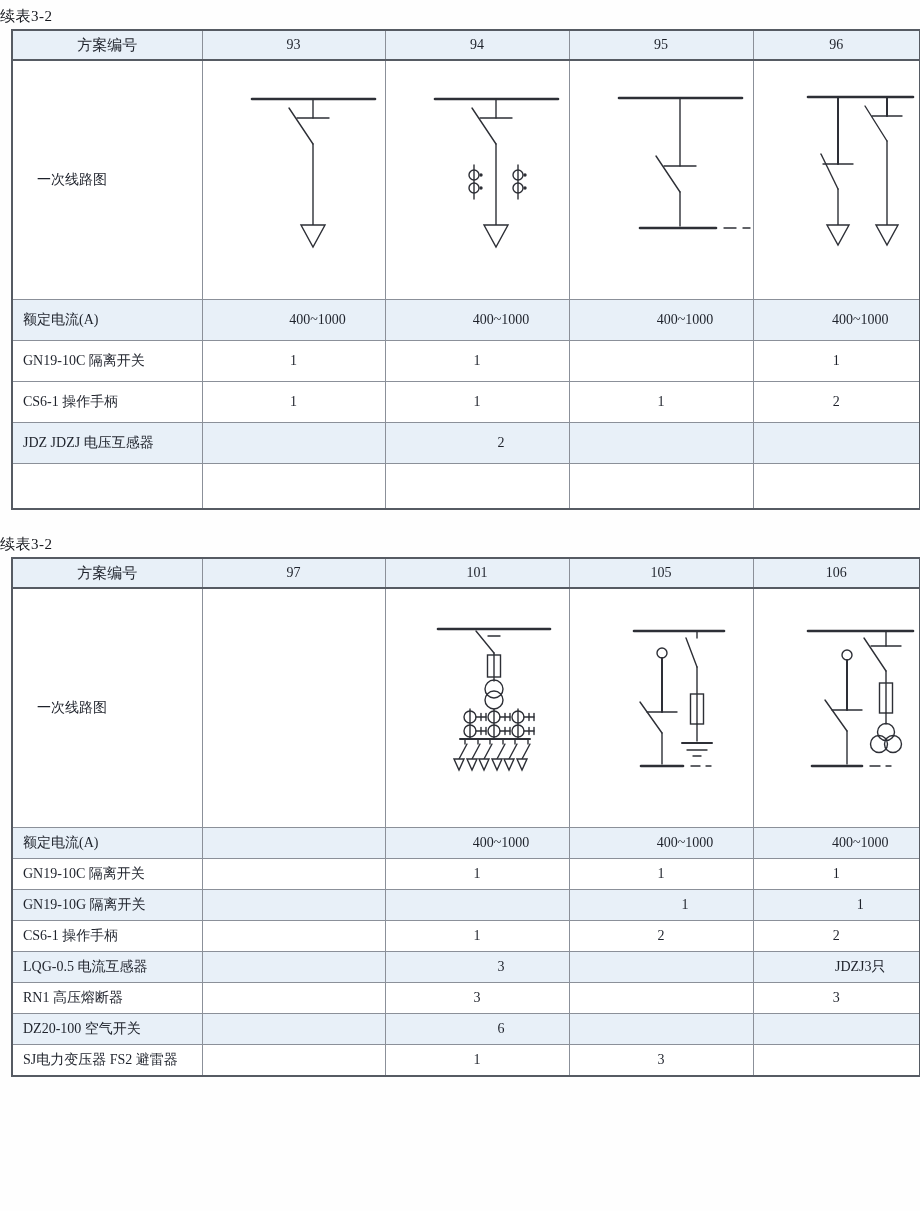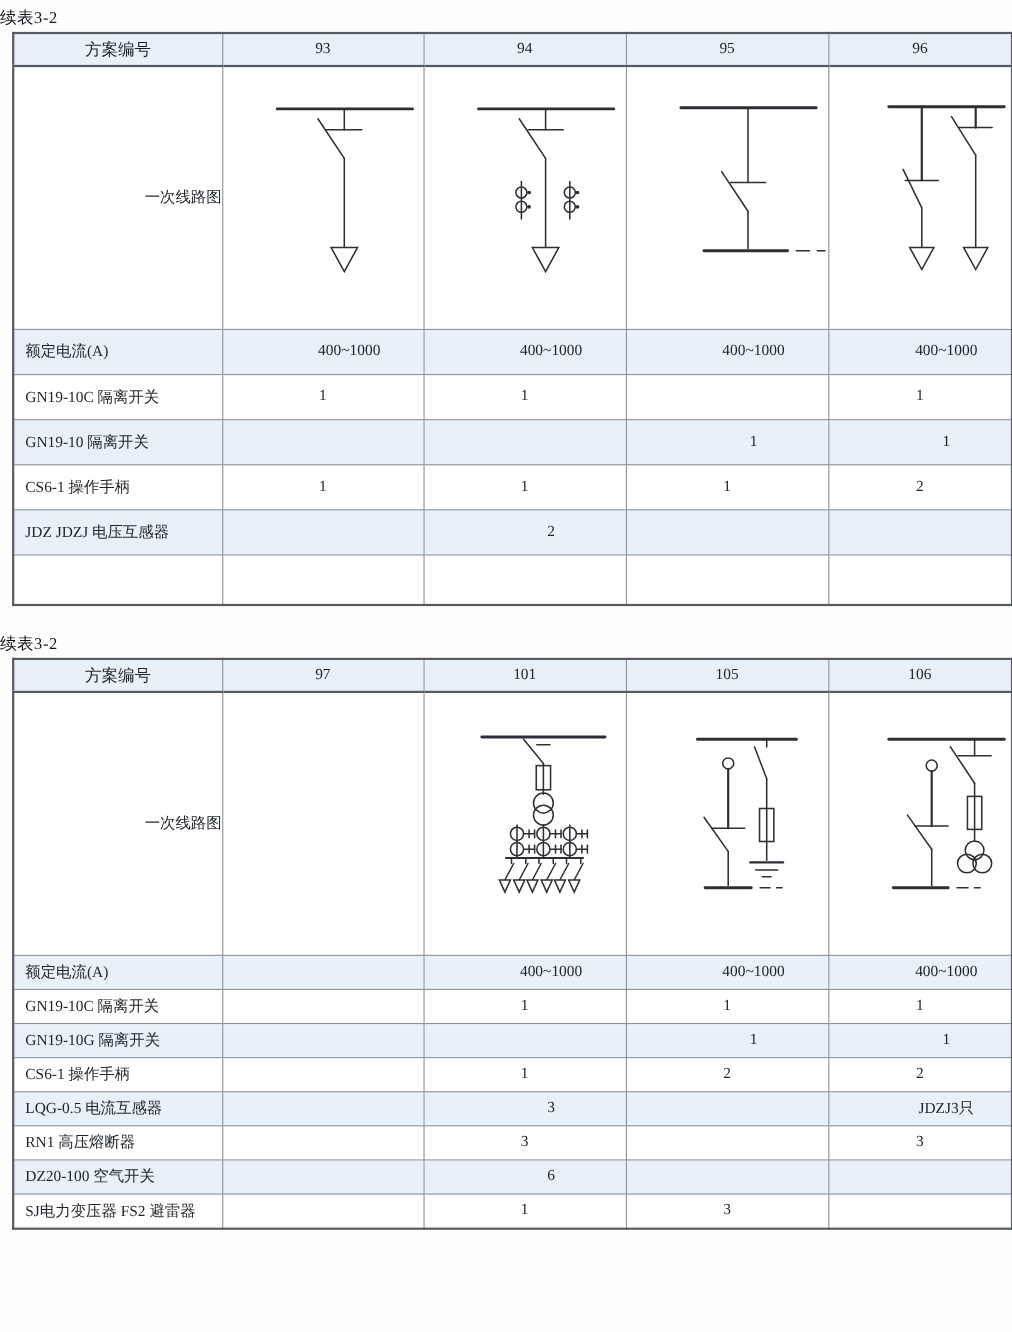--- a/index.html
+++ b/index.html
@@ -17,21 +17,21 @@
     border-collapse:collapse; table-layout:fixed; margin-left:11px; width:908px;
     border:2px solid #565b63; background:#ffffff;
   }
   table.sch td {
     border:1px solid #8b9099; overflow:hidden; font-size:14px;
     padding:0;
   }
   tr.hdr td { height:28px; background:#e8f0f8; border-bottom:2px solid #565b63; }
   tr.hdr td.lbl { text-align:center; font-size:15px; }
   td.num { text-align:center; font-size:15px; }
-  tr.diag-row td { height:238px; vertical-align:middle; text-align:right;padding-left:24px; }
+  tr.diag-row td { height:238px; vertical-align:middle; text-align:left;padding-left:24px; }
   td.diaglbl { font-size:15px; text-align:center; }
   tr.r td { height:40px; }
   tr.r td.lbl { text-align:left; padding-left:10px; }
   tr.r td.val { text-align:center; }
   tr.b td { background:#e8f0f8;padding-left:48px; }
   tr.emptyrow td { height:44px; }
   table.t2 tr.r td { height:30px; }
   svg.diag { display:block; margin:0 auto; }
   .s { stroke:#2d2f36; stroke-width:1.4; fill:none; stroke-linecap:round; }
   .bus { stroke-width:2.6; }
@@ -126,27 +126,20 @@
       <td class="val">400~1000</td>
       <td class="val">400~1000</td>
       <td class="val">400~1000</td>
       <td class="val">400~1000</td>
     </tr>
     <tr class="r">
       <td class="lbl">GN19-10C 隔离开关</td>
       <td class="val">1</td>
       <td class="val">1</td>
       <td class="val"></td>
-      <td class="val">1</td>
-    </tr>
-    <tr class="r b">
-      <td class="lbl">GN19-10 隔离开关</td>
-      <td class="val"></td>
-      <td class="val"></td>
-      <td class="val">1</td>
       <td class="val">1</td>
     </tr>
     <tr class="r">
       <td class="lbl">CS6-1 操作手柄</td>
       <td class="val">1</td>
       <td class="val">1</td>
       <td class="val">1</td>
       <td class="val">2</td>
     </tr>
     <tr class="r b">

